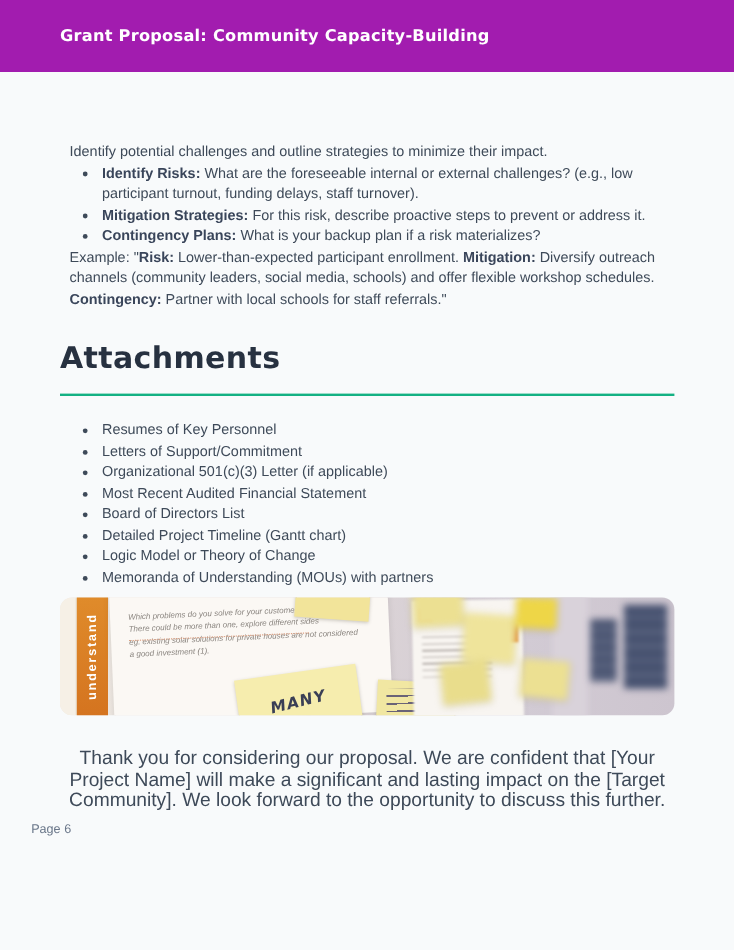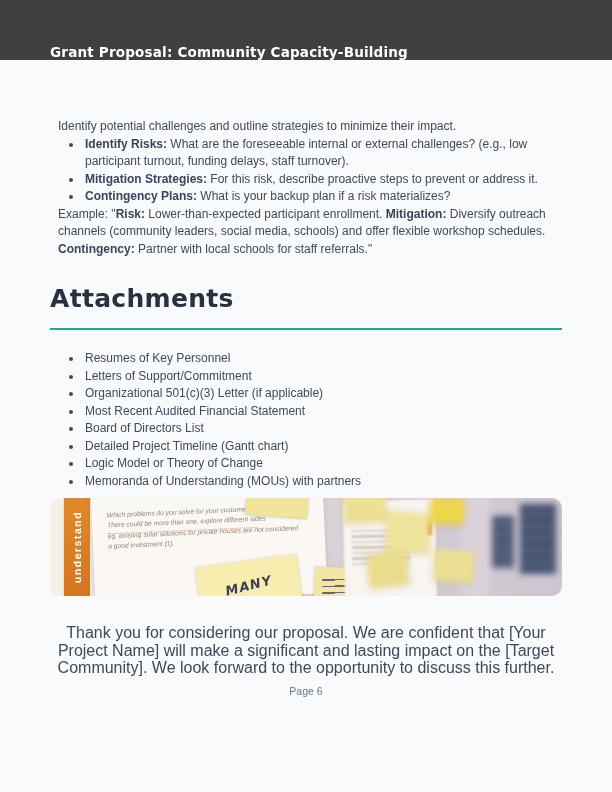--- a/index.html
+++ b/index.html
@@ -5,23 +5,23 @@
   * { margin:0; padding:0; box-sizing:border-box; }
   html,body { width:612px; height:792px; }
   body {
     background:#f8fafb;
     font-family:"Liberation Sans", sans-serif;
     color:#3e4a59;
     overflow:hidden;
   }
   .topbar {
     height:60px;
-    background:#404040;
+    background:#a21caf;
     display:flex;
-    align-items:flex-end;
+    align-items:center;
     padding:0 50px;
   }
   .topbar-title {
     color:#ffffff;
     font-family:"DejaVu Sans", sans-serif;
     font-weight:700;
     font-size:13.5px;
     letter-spacing:0.2px;
   }
   .content { padding:0 50px; }
@@ -144,21 +144,21 @@
     font-size:16px;
     line-height:17.5px;
     max-width:508px;
     margin-left:auto; margin-right:auto;
     padding:0 2px;
     color:#3e4a59;
   }
   .page-footer {
     margin-top:8px;
     padding:0 26px;
-    text-align:center;
+    text-align:left;
     font-size:10.5px;
     color:#697689;
   }
 </style>
 </head>
 <body>
 
 <header class="topbar">
   <div class="topbar-title">Grant Proposal: Community Capacity-Building</div>
 </header>

